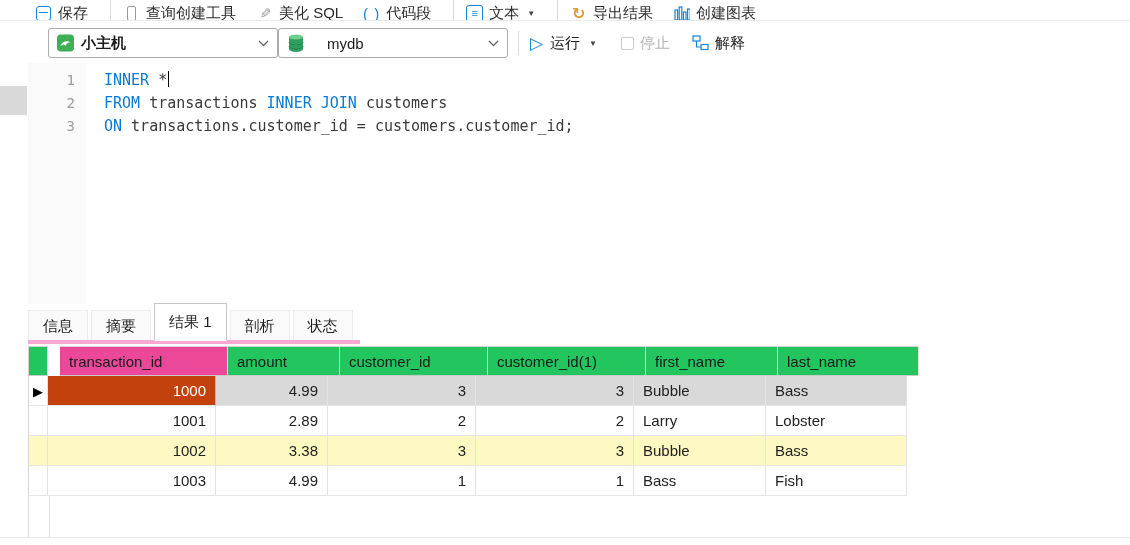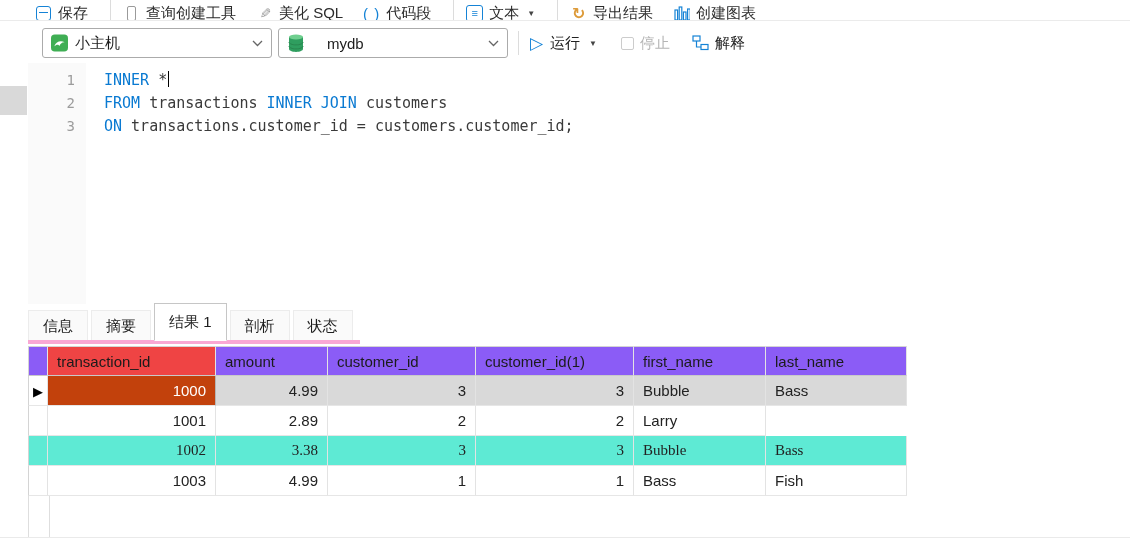--- a/index.html
+++ b/index.html
@@ -28,21 +28,21 @@
   .caret{font-size:8px;color:#444;margin-left:2px;}
   .export-glyph{color:#dd9b3a;font-size:16px;font-weight:bold;}
   
   .toolbar2{position:absolute;left:0;top:21px;width:1130px;height:42px;background:#fff;}
   .combo{
     position:absolute;top:7px;height:30px;width:230px;box-sizing:border-box;
     border:1px solid #ababab;border-radius:3px;background:#fff;
     display:flex;align-items:center;padding:0 8px;gap:7px;font-size:15px;color:#1c1c1c;
   }
   .combo .chev{margin-left:auto;}
-  .combo1{left:42px;} .combo2{left:278px;gap:23px;}
+  .combo1{left:48px;font-weight:bold;} .combo2{left:278px;gap:23px;}
   .tb2-sep{position:absolute;left:518px;top:10px;width:1px;height:24px;background:#dcdcdc;}
   .runbar{position:absolute;left:530px;top:7px;height:30px;display:flex;align-items:center;gap:6px;font-size:15px;}
   .play{color:#1583d6;font-size:17px;line-height:1;}
   .run-label{color:#222;}
   .run-caret{font-size:8px;color:#444;margin:0 4px 0 2px;}
   .stop-group{display:flex;align-items:center;gap:6px;margin-left:14px;color:#b5b5b5;}
   .stop-box{width:11px;height:11px;border:1.5px solid #cccccc;border-radius:2px;}
   .explain-group{display:flex;align-items:center;gap:6px;margin-left:16px;color:#222;}
   
   .left-block{position:absolute;left:0;top:86px;width:27px;height:29px;background:#d9d9d9;}
@@ -57,25 +57,25 @@
   .kw{color:#0a7ad2;}
   .cursor{display:inline-block;width:1px;height:16px;background:#000;vertical-align:-2px;margin-left:1px;}
   
   .tabstrip{position:absolute;left:28px;top:303px;display:flex;align-items:flex-end;width:max-content;border-bottom:4px solid #f9a8d4;padding-right:4px;}
   .tab{height:29px;line-height:29px;padding:0 14px;font-size:15px;color:#1d1d1d;background:#fafafa;border:1px solid #ececec;border-bottom:none;margin-right:3px;white-space:nowrap;}
   .tab.active{height:36px;line-height:36px;background:#fff;border:1px solid #c6c6c6;border-bottom:1px solid #fff;margin-bottom:-1px;position:relative;}
   
   .grid{position:absolute;left:28px;top:346px;font-size:15px;}
   .trow{display:flex;height:30px;}
   .tcell{box-sizing:border-box;line-height:29px;border-right:1px solid #e3e3e3;border-bottom:1px solid #e6e6e6;padding:0 9px;overflow:hidden;white-space:nowrap;background:#fff;}
-  .hrow .tcell{background:#8b5cf6;border-top:1px solid #d4d4d4;border-bottom:1px solid #c9c9c9;color:#1b1b1b;}
-  .hrow .tcell.sel-col{background:#ef4444;}
+  .hrow .tcell{background:#22c55e;border-top:1px solid #d4d4d4;border-bottom:1px solid #c9c9c9;color:#1b1b1b;}
+  .hrow .tcell.sel-col{background:#ec4899;margin-left:12px;}
   .gcell{padding:0;text-align:center;border-left:1px solid #d4d4d4;background:#fff;}
   .num{text-align:right;}
-  .zebra .tcell{background:#5eead4;font-family:Liberation Serif, serif;}
+  .zebra .tcell{background:#fef9c3;}
   .sel-row .tcell{background:#d9d9d9;}
   .sel-row .gcell{background:#fff;}
   .tcell.sel-cell{background:#c2410c;color:#fff;border-right-color:#b5b5b5;}
   .marker{font-size:13px;color:#000;line-height:29px;}
   .gutter-tail{position:absolute;left:28px;top:496px;width:20px;height:42px;border-left:1px solid #dedede;border-right:1px solid #dedede;background:#fff;}
   .bottom-line{position:absolute;left:0;top:537px;width:1130px;height:1px;background:#eaeaea;}
   svg{display:block;}
 </style>
 </head>
 <body>
@@ -237,20 +237,21 @@
       <div class="tcell" style="width: 132px;">Bubble</div>
       <div class="tcell" style="width: 141px;">Bass</div>
     </div>
     <div class="trow">
       <div class="tcell gcell" style="width: 20px;"></div>
       <div class="tcell num" style="width: 168px;">1001</div>
       <div class="tcell num" style="width: 112px;">2.89</div>
       <div class="tcell num" style="width: 148px;">2</div>
       <div class="tcell num" style="width: 158px;">2</div>
       <div class="tcell" style="width: 132px;">Larry</div>
+      <div class="tcell" style="width: 141px;">Lobster</div>
     </div>
     <div class="trow zebra">
       <div class="tcell gcell" style="width: 20px;"></div>
       <div class="tcell num" style="width: 168px;">1002</div>
       <div class="tcell num" style="width: 112px;">3.38</div>
       <div class="tcell num" style="width: 148px;">3</div>
       <div class="tcell num" style="width: 158px;">3</div>
       <div class="tcell" style="width: 132px;">Bubble</div>
       <div class="tcell" style="width: 141px;">Bass</div>
     </div>

